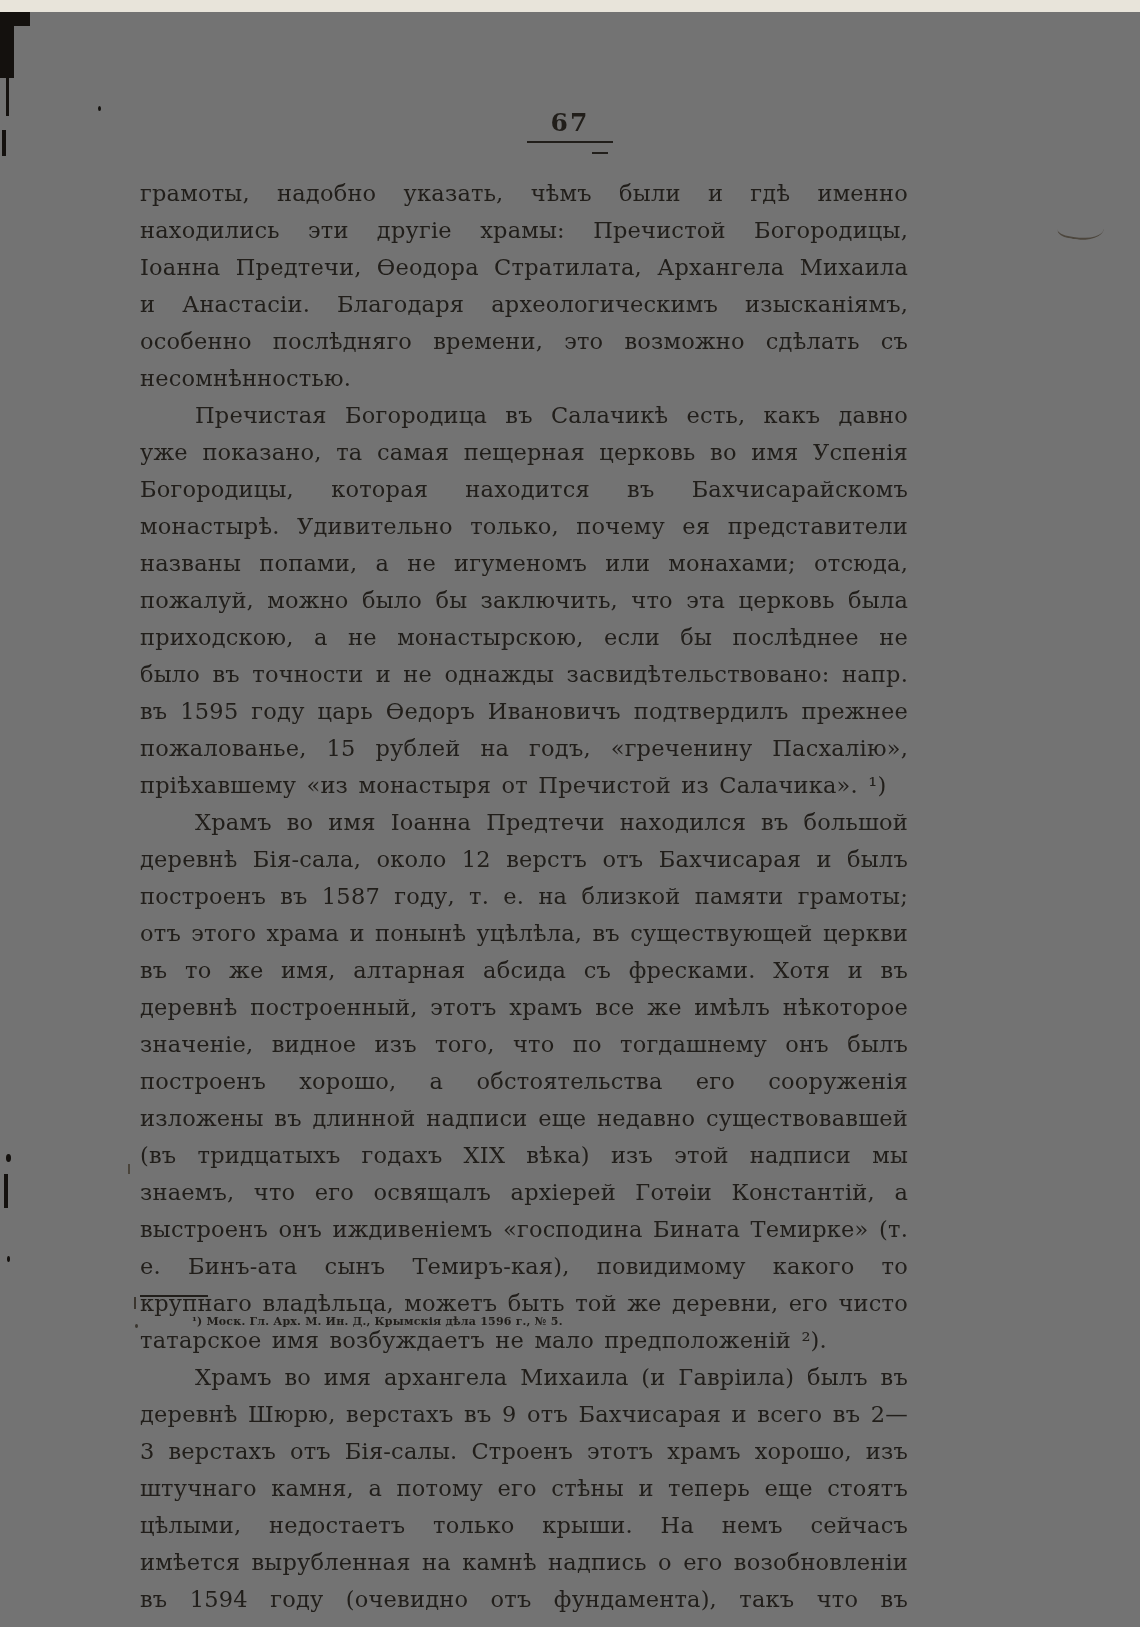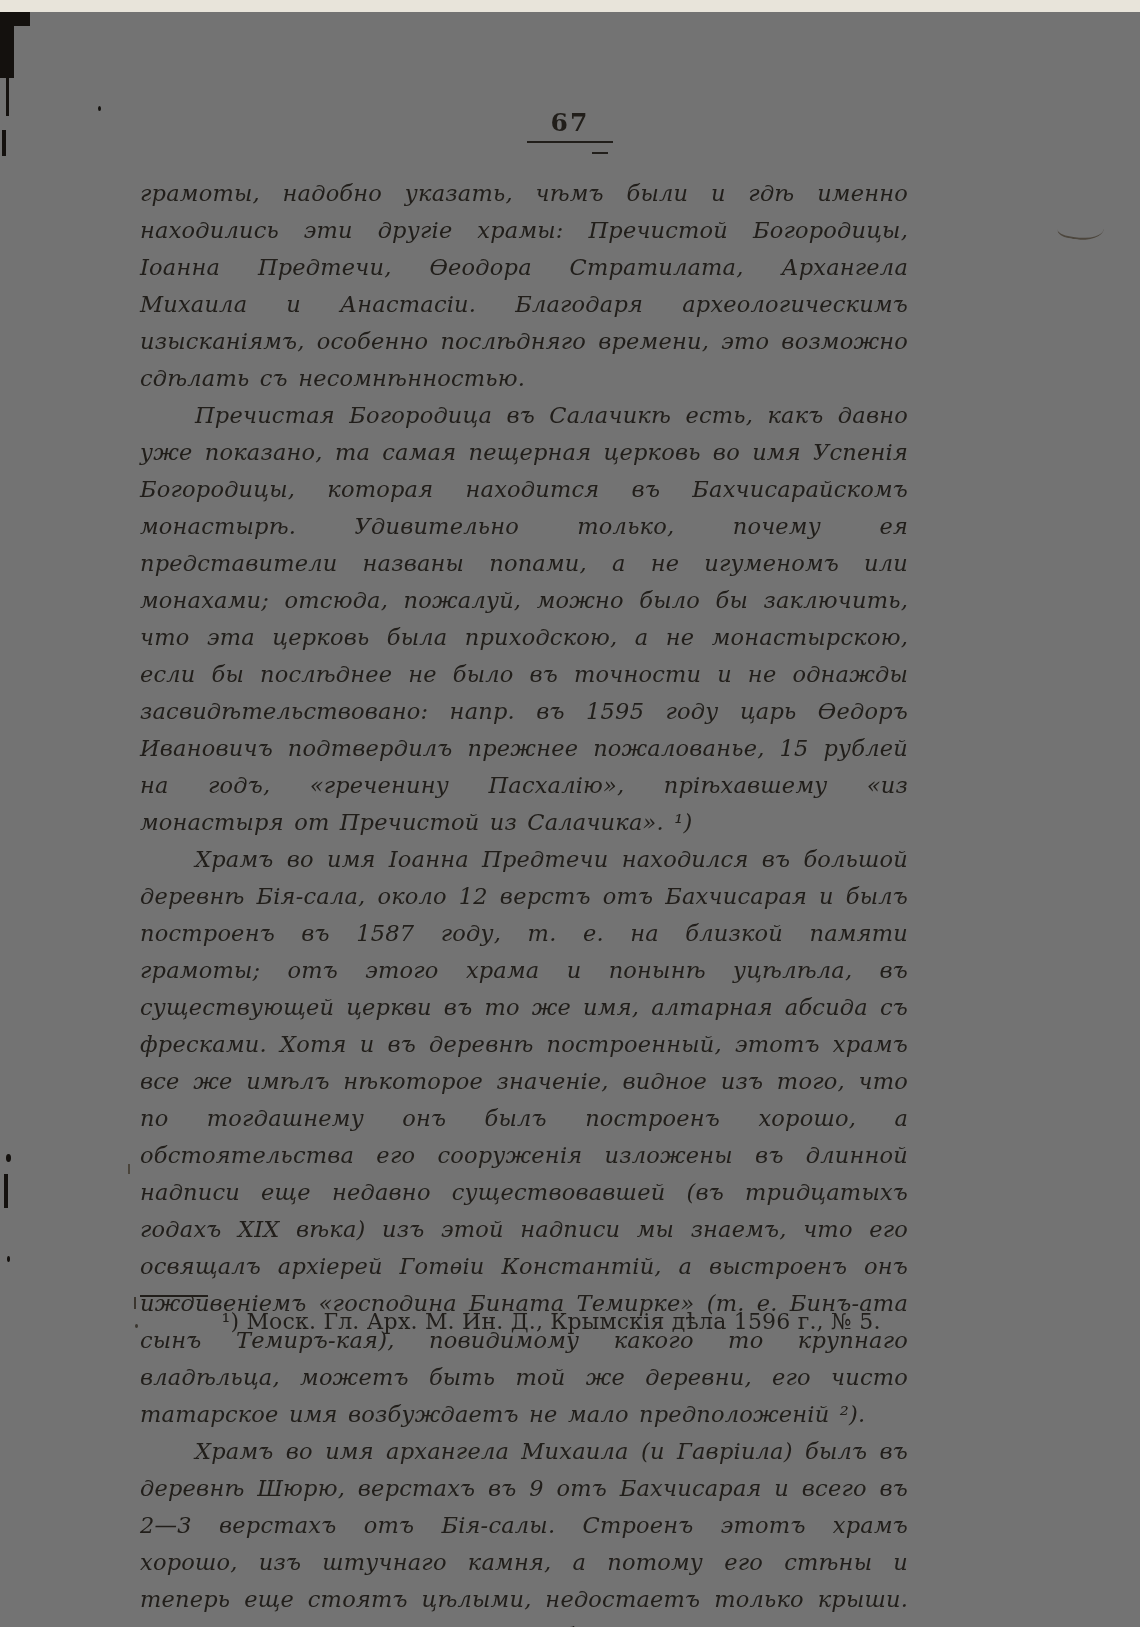--- a/index.html
+++ b/index.html
@@ -77,45 +77,44 @@
     width: 768px;
   }
   .para {
     margin: 0;
     font-size: 22.5px;
     line-height: 37px;
     text-align: justify;
     text-indent: 55px;
     word-spacing: 3px;
     letter-spacing: 0.2px;
-    font-style: italic;
   }
   .para.no-indent { text-indent: 0; }
 
   
   .footnote-sep {
     position: absolute;
     top: 1283px;
     left: 140px;
     width: 68px;
     height: 2px;
     background: #211e1a;
   }
   .footnotes {
     position: absolute;
     top: 1296px;
     left: 140px;
     width: 770px;
   }
   .footnote {
     margin: 0;
-    font-size: 22px;
+    font-size: 11px;
     line-height: 27px;
-    font-weight: normal;
-    text-align: center;
+    font-weight: bold;
+    text-align: left;
     text-indent: 52px;
     letter-spacing: 0.2px;
   }
 </style>
 </head>
 <body>
 
 <div class="page">
 
   <div class="artifact art-corner"></div>

